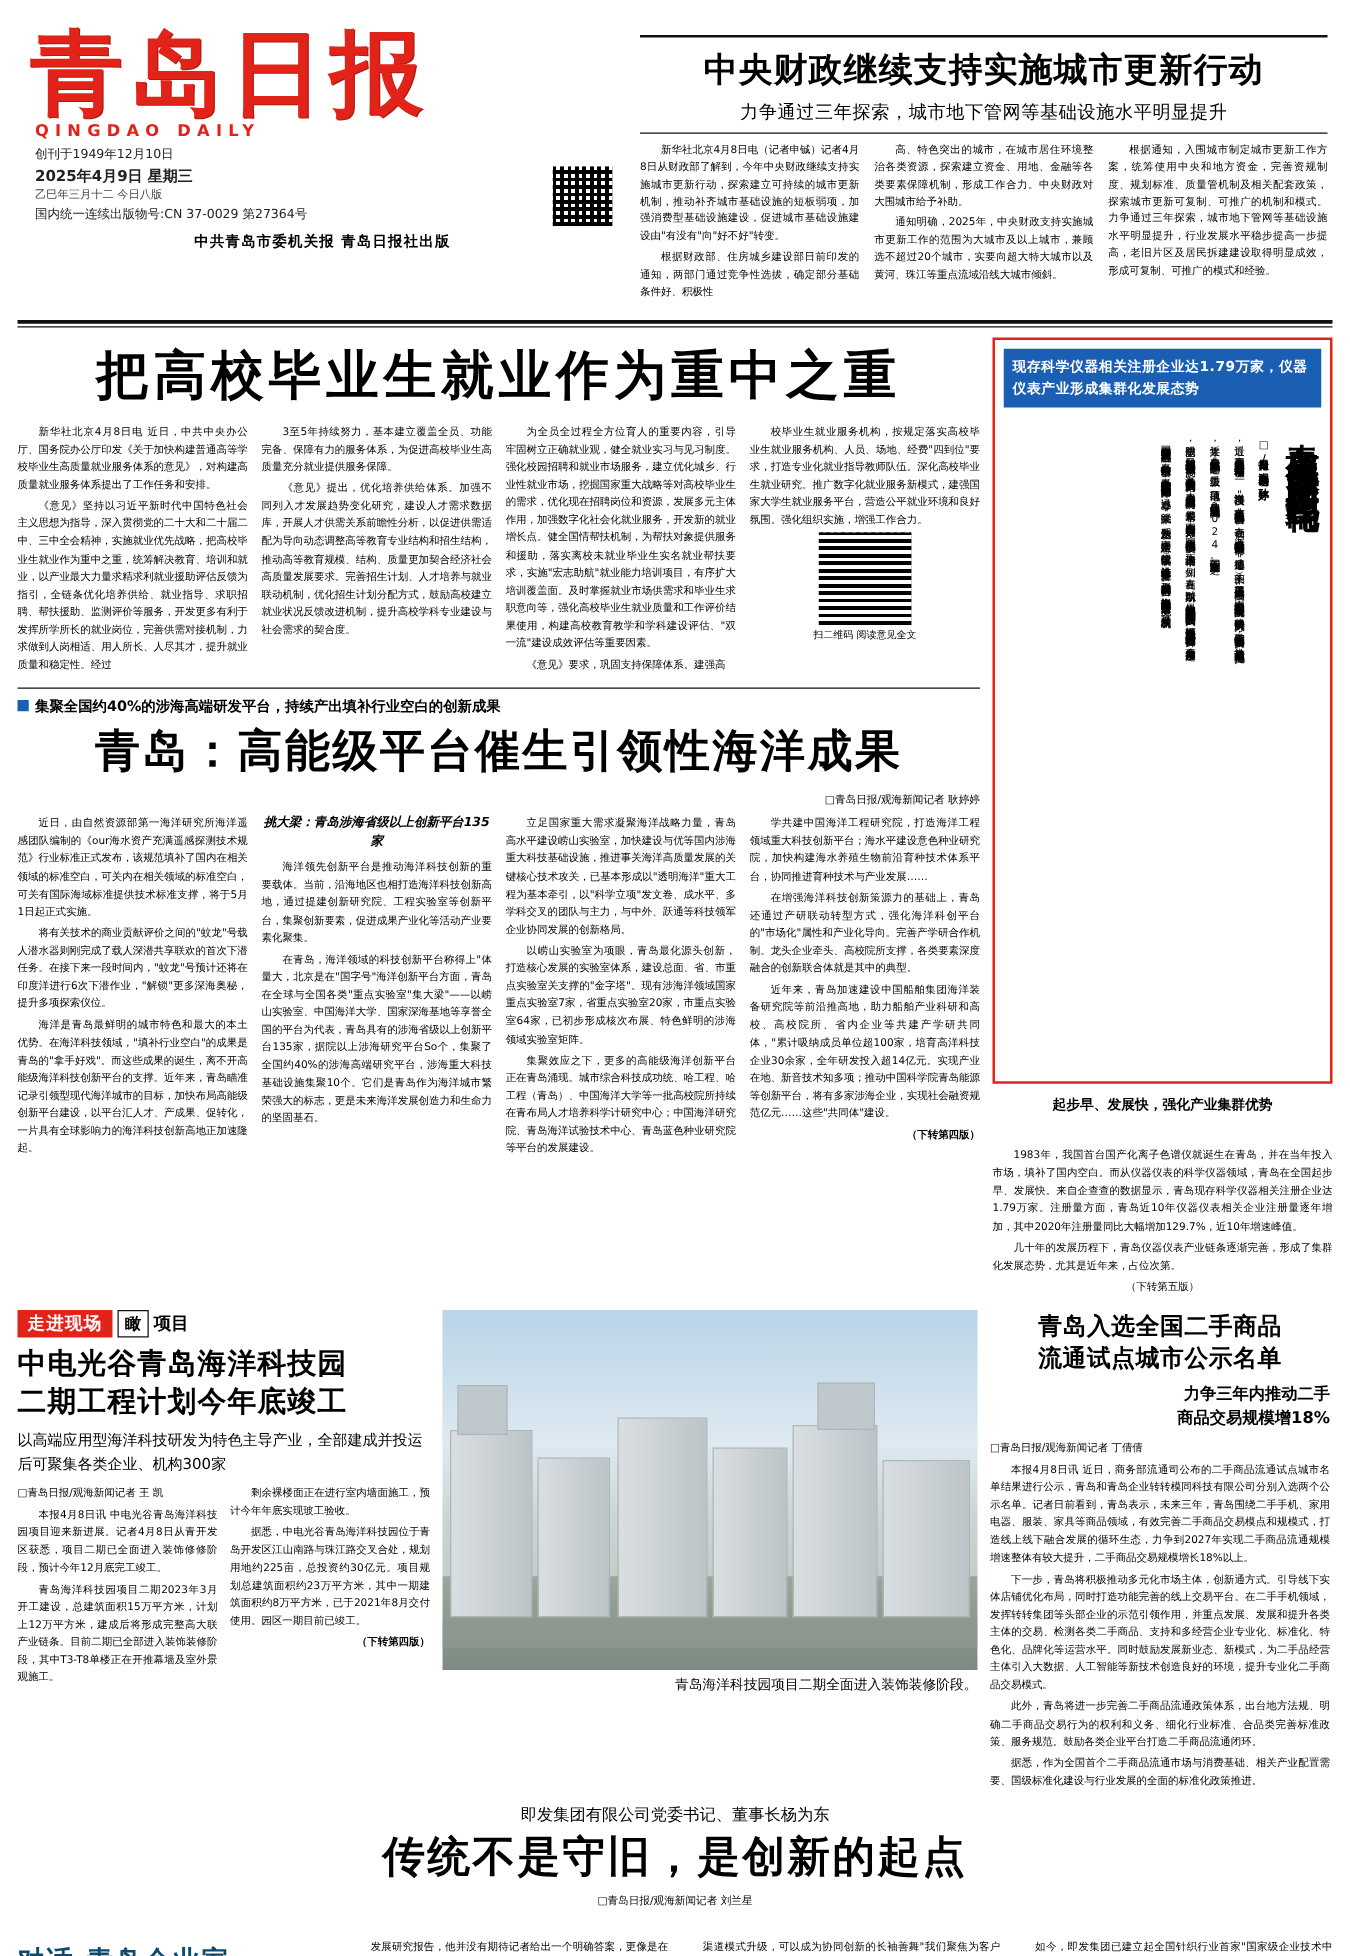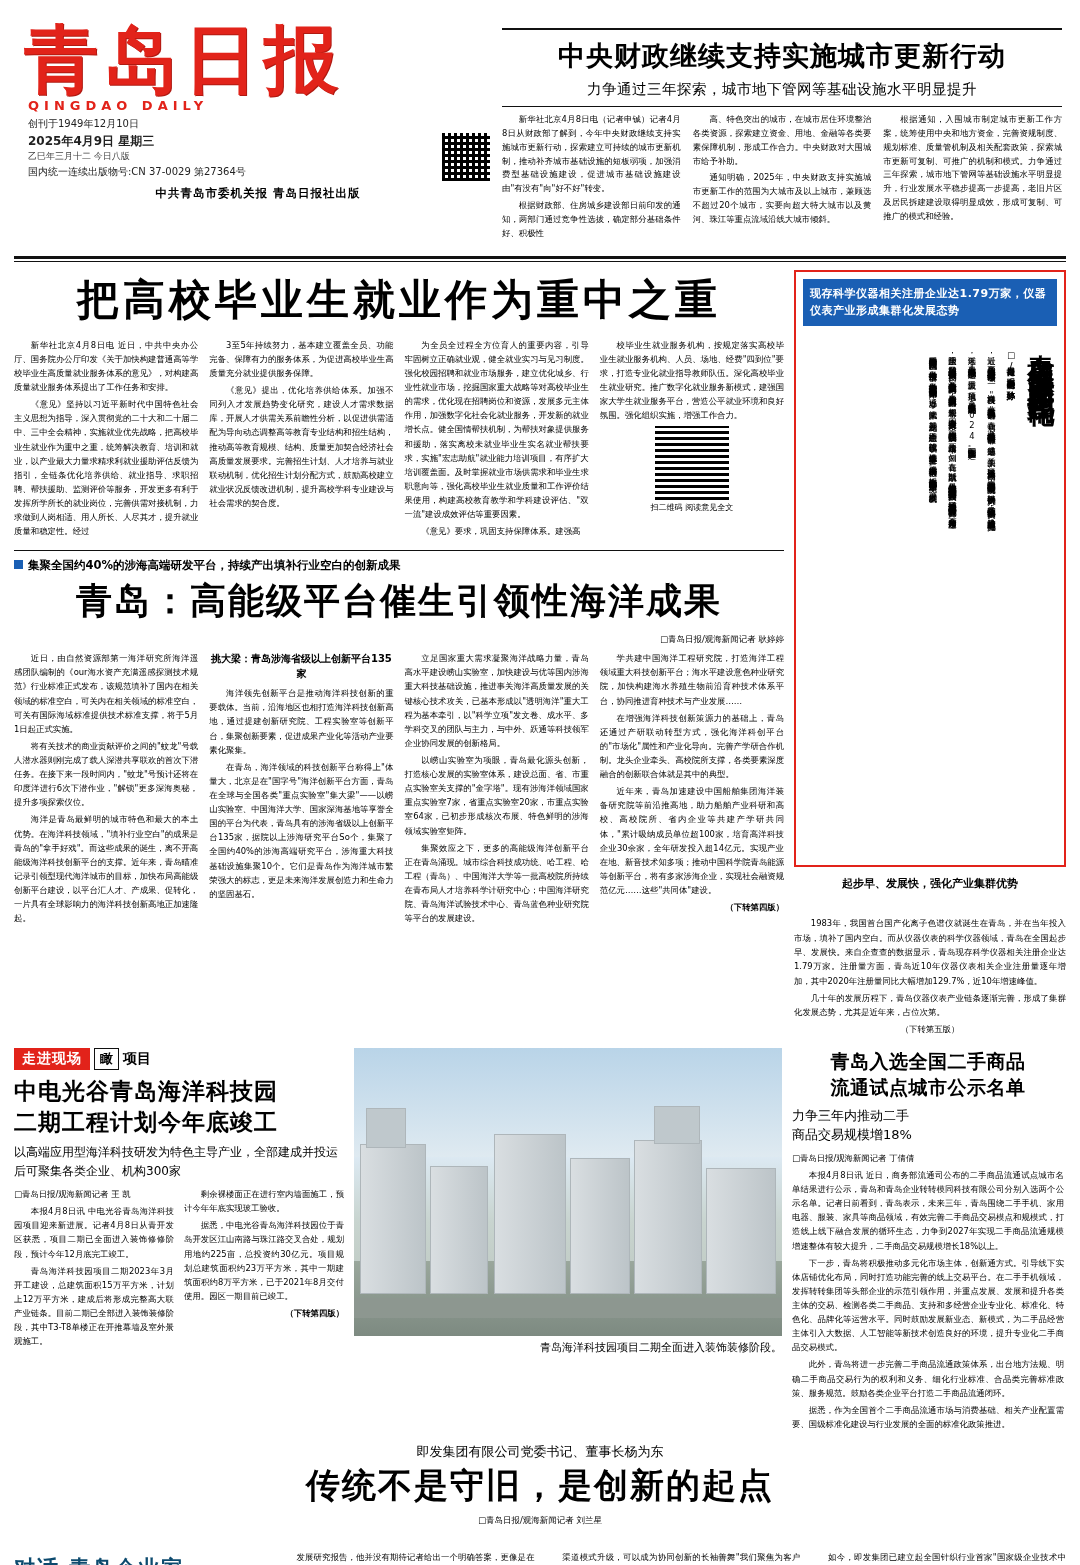--- a/index.html
+++ b/index.html
@@ -7,21 +7,21 @@
     margin: 0; padding: 0;
     background: #ffffff;
     font-family: "DejaVu Sans", "Liberation Sans", sans-serif;
   }
   body { width: 1080px; height: 1565px; position: relative; overflow: hidden; }
 
   .page { width: 1080px; height: 1565px; position: relative; padding: 8px 14px; }
 
   
   .masthead {
-    display: flex; align-items: flex-start; gap: 4px;
+    display: flex; align-items: flex-start; gap: 14px;
     padding: 14px 4px 6px 4px;
   }
   .masthead-left { width: 480px; position: relative; }
   .paper-title {
     font-family: "DejaVu Serif", "Liberation Serif", serif;
     font-size: 74px; font-weight: bold; color: #e2231a;
     letter-spacing: 6px; line-height: 1.0;
     padding-left: 6px;
     text-shadow: 1px 1px 0 #b01a12;
   }
@@ -50,21 +50,21 @@
   .lead-rule { border-top: 2px solid #111; }
   .lead-head {
     font-family: "DejaVu Serif","Liberation Serif",serif;
     font-size: 27px; font-weight: bold; text-align: center;
     letter-spacing: 1px; margin: 8px 0 6px;
   }
   .lead-sub { font-size: 14.5px; text-align: center; margin-bottom: 7px; letter-spacing: .5px; }
   .lead-body { display: flex; gap: 12px; border-top: 1px solid #111; padding-top: 6px; }
   .lead-body .col { flex: 1; font-size: 8.4px; line-height: 1.65; text-align: justify; }
   .lead-body .col p { margin: 0 0 3px; text-indent: 2em; }
-  .bold-lead { font-weight: bold; }
+  .bold-lead { font-weight: bold; font-style: italic; }
 
   .top-rule { border-top: 3px solid #111; margin: 6px 0 2px; }
   .top-rule2 { border-top: 1px solid #111; margin: 2px 0 8px; }
 
   
   .main { display: flex; gap: 10px; }
   .left-col { width: 770px; }
   .right-col { width: 272px; }
 
   
@@ -154,21 +154,21 @@
   .photo .b.t { background: linear-gradient(90deg,#d9dee1,#bcc4c8); }
   .photo .ground { position: absolute; left:0; right:0; bottom:0; height: 26%; background: linear-gradient(#9aa79c,#7d8a81); }
   .photo .road { position:absolute; left:0; right:0; bottom:6%; height:7%; background:#8d9790; }
   .caption { font-size: 11px; text-align: right; margin-top: 4px; line-height: 1.5; }
 
   .sec2-right { width: 272px; }
   .rbox-title {
     font-family: "DejaVu Serif","Liberation Serif",serif;
     font-size: 19px; font-weight: bold; line-height: 1.4; letter-spacing: .5px;
   }
-  .rbox-sub { font-size: 13px; font-weight: normal; text-align: left; line-height: 1.5; margin: 5px 0 6px; }
+  .rbox-sub { font-size: 13px; font-weight: bold; text-align: right; line-height: 1.5; margin: 5px 0 6px; }
   .rtext { font-size: 8.4px; line-height: 1.68; text-align: justify; }
   .rtext p { margin: 0 0 3px; text-indent: 2em; }
 
   
   .sec3 { margin-top: 9px; }
   .sec3-head-sub { font-size: 13px; text-align: center; margin-bottom: 2px; }
   .sec3-head {
     font-family: "DejaVu Serif","Liberation Serif",serif;
     font-size: 34px; font-weight: bold; text-align: center;
     letter-spacing: 2px; margin: 2px 0 6px;

